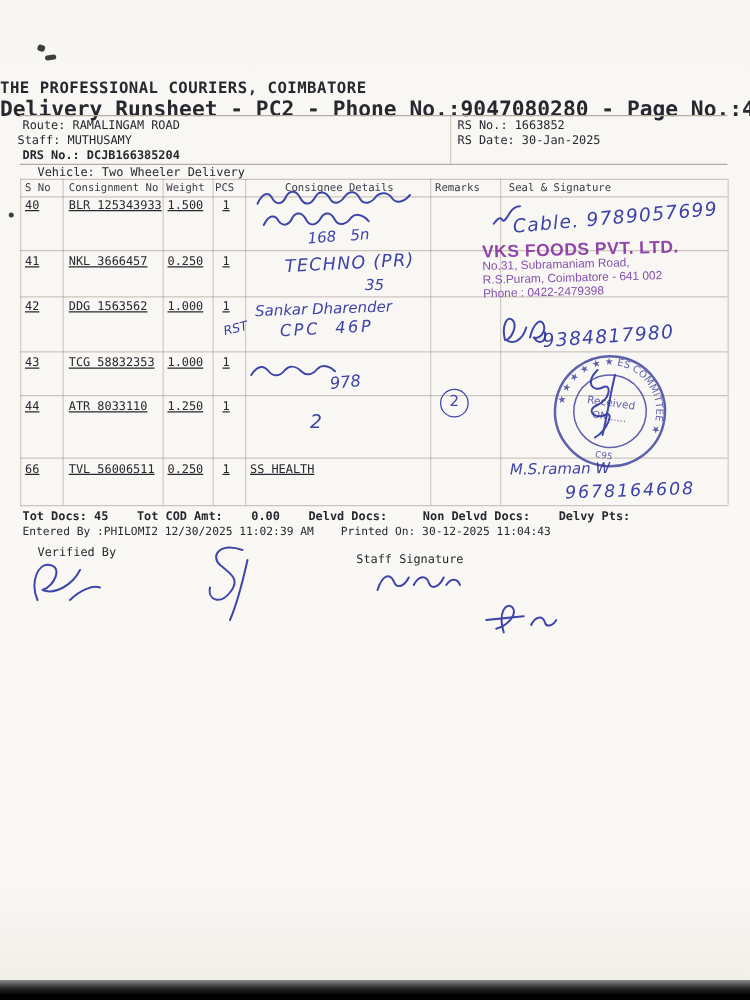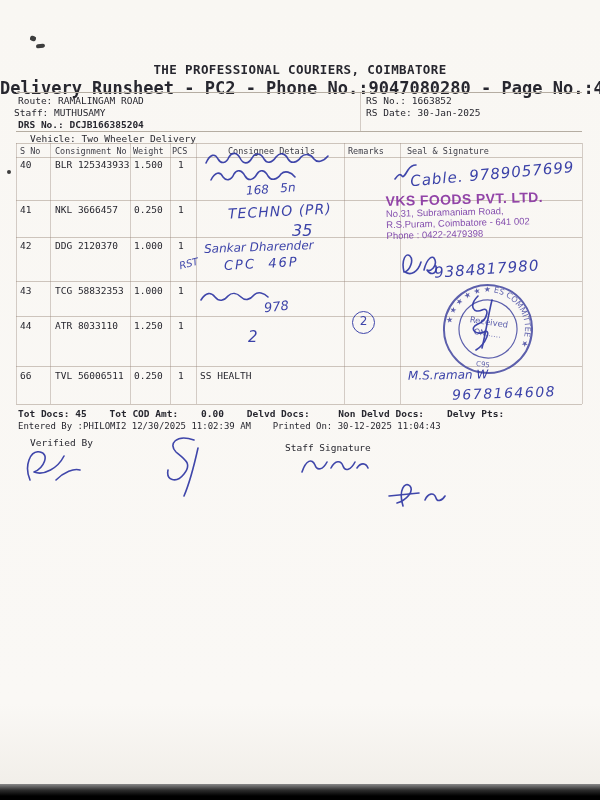--- a/index.html
+++ b/index.html
@@ -1,25 +1,25 @@
 <!DOCTYPE html>
 <html lang="en"><head>
 <meta charset="utf-8">
 <style>
   html,body{margin:0;padding:0;background:#e8e6e2;}
   .page{position:relative;width:600px;height:800px;overflow:hidden;
         background:linear-gradient(180deg,#f9f7f3 0%,#faf8f5 88%,#f0ede7 100%);
         font-family:"DejaVu Sans Mono",monospace;color:#27272f;}
   .pt{position:absolute;white-space:pre;}
   .b{font-weight:bold;}
-  .title{left:0;top:62px;width:600px;text-align:center;font-size:12.5px;font-weight:bold;letter-spacing:.4px;}
+  .title{left:0;top:62px;width:600px;font-size:12.5px;font-weight:bold;letter-spacing:.4px;}
   .subtitle{left:0;top:78px;width:600px;text-align:center;font-size:17px;font-weight:bold;}
   .info{font-size:9.5px;}
   .th{font-size:8.5px;color:#3c3c46;}
-  .td{font-size:9.5px;}
+  .td{font-size:9.5px;text-decoration:underline;}
   .hl{position:absolute;height:1px;background:rgba(150,132,120,.45);}
   .vl{position:absolute;width:1px;background:rgba(150,132,120,.38);}
   .hdrline{background:#b5ada2;}
   .trow{position:absolute;left:0;width:600px;height:0;}
   .trow span,.throw span{position:absolute;white-space:pre;}
   .c-sno{left:20px;} .c-con{left:55px;} .c-wt{left:134px;} .c-pcs{left:178px;} .c-cons{left:200px;}
   .h-sno{left:20px;} .h-con{left:55px;} .h-wt{left:133px;} .h-pcs{left:172px;} .h-cons{left:200px;margin-left:28px;} .h-rem{left:348px;} .h-seal{left:407px;}
   .hw{position:absolute;color:#2b33a2;font-family:"DejaVu Sans",sans-serif;font-style:italic;white-space:pre;opacity:.92;}
   .sig{position:absolute;opacity:.9;}
   .sig path{fill:none;stroke:#2b33a2;stroke-width:1.6;stroke-linecap:round;stroke-linejoin:round;}
@@ -95,21 +95,21 @@
   </div>
   <div class="trow" style="top:204px;">
     <span class="td c-sno">41</span>
     <span class="td c-con">NKL 3666457</span>
     <span class="td c-wt">0.250</span>
     <span class="td c-pcs">1</span>
     <span class="td c-cons"></span>
   </div>
   <div class="trow" style="top:240px;">
     <span class="td c-sno">42</span>
-    <span class="td c-con">DDG 2120370</span>
+    <span class="td c-con">DDG 1563562</span>
     <span class="td c-wt">1.000</span>
     <span class="td c-pcs">1</span>
     <span class="td c-cons"></span>
   </div>
   <div class="trow" style="top:285px;">
     <span class="td c-sno">43</span>
     <span class="td c-con">TCG 58832353</span>
     <span class="td c-wt">1.000</span>
     <span class="td c-pcs">1</span>
     <span class="td c-cons"></span>
@@ -133,21 +133,21 @@
     <path d="M3,13 C7,4 12,3 15,9 C18,14 23,14 26,7 C29,2 34,2 37,8 C40,14 45,15 49,8 C52,2 58,3 61,9 C64,14 69,13 73,7 C77,2 82,3 85,9 C88,14 94,13 98,7 C102,3 108,4 111,9 C114,13 120,12 125,6"></path>
     <path d="M8,30 C12,22 17,21 20,27 C23,31 28,31 31,24 C34,19 39,20 42,26 C45,31 50,31 54,24 C57,19 62,20 65,26 C68,31 74,30 78,24 C82,20 88,22 92,27"></path>
   </svg>
   <div class="hw" style="left:246px;top:182px;font-size:12px;transform:rotate(-4deg);">168   5n</div>
   <svg class="sig" style="left:392px;top:163px;" width="26" height="24">
     <path d="M3,16 C6,12 8,10 10,13 C11,15 13,12 16,7 C18,4 21,2 24,2"></path>
   </svg>
   <div class="hw" style="left:410px;top:165px;font-size:15px;letter-spacing:1px;transform:rotate(-5deg);">Cable. 9789057699</div>
 
   <div class="hw" style="left:228px;top:203px;font-size:14px;letter-spacing:1px;transform:rotate(-3deg);">TECHNO (PR)</div>
-  <div class="hw" style="left:292px;top:221px;font-size:16px;">35</div>
+  <div class="hw" style="left:292px;top:221px;font-size:12px;">35</div>
 
   <div class="vks">
     <div class="nm">VKS FOODS PVT. LTD.</div>
     <div class="ad">No.31, Subramaniam Road,</div>
     <div class="ad">R.S.Puram, Coimbatore - 641 002</div>
     <div class="ad">Phone : 0422-2479398</div>
   </div>
 
   <div class="hw" style="left:204px;top:240px;font-size:12px;transform:rotate(-2deg);">Sankar Dharender</div>
   <div class="hw" style="left:224px;top:256px;font-size:13px;letter-spacing:2px;transform:rotate(-3deg);">CPC  46P</div>

